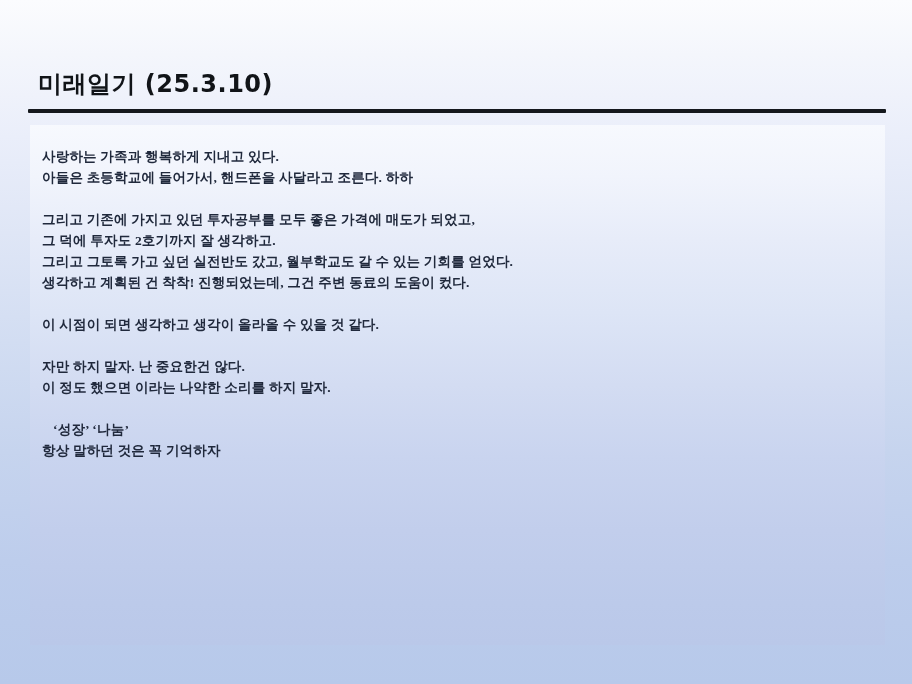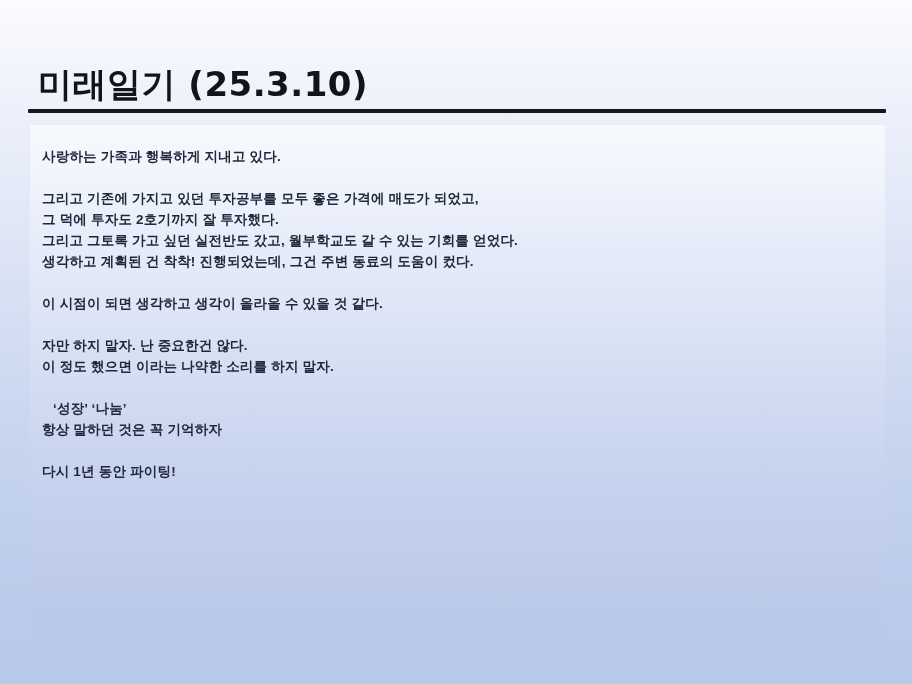--- a/index.html
+++ b/index.html
@@ -35,21 +35,21 @@
     left: 0;
     top: 64px;
     width: 912px;
     height: 50px;
   }
   #page-title {
     position: absolute;
     left: 38px;
     top: 0;
     font-family: "DejaVu Sans", "Liberation Sans", sans-serif;
-    font-size: 34px;
+    font-size: 24px;
     font-weight: 700;
     letter-spacing: 0.5px;
     color: #111418;
     white-space: nowrap;
     line-height: 40px;
   }
   #title-rule {
     position: absolute;
     left: 28px;
     top: 45px;
@@ -80,21 +80,21 @@
   }
 
   #diary-body {
     position: absolute;
     left: 12px;
     top: 21px;
     right: 10px;
   }
 
   .diary-line {
-    font-family: Liberation Sans, sans-serif;
+    font-family: Liberation Serif, serif;
     font-size: 13.5px;
     font-weight: 700;
     color: #20293c;
     line-height: 21px;
     height: 21px;
     white-space: pre;
     letter-spacing: 0.2px;
   }
   .diary-line.blank {
     height: 21px;
@@ -109,31 +109,31 @@
 <div id="slide">
 
   <div id="title-block">
     <div id="page-title">미래일기 (25.3.10)</div>
     <div id="title-rule"></div>
   </div>
 
   <div id="content-panel">
     <div id="diary-body">
         <div class="diary-line">사랑하는 가족과 행복하게 지내고 있다.</div>
+        <div class="diary-line">아들은 초등학교에 들어가서, 핸드폰을 사달라고 조른다. 하하</div>
         <div class="diary-line blank"></div>
         <div class="diary-line">그리고 기존에 가지고 있던 투자공부를 모두 좋은 가격에 매도가 되었고,</div>
-        <div class="diary-line">그 덕에 투자도 2호기까지 잘 투자했다.</div>
+        <div class="diary-line">그 덕에 투자도 2호기까지 잘 생각하고.</div>
         <div class="diary-line">그리고 그토록 가고 싶던 실전반도 갔고, 월부학교도 갈 수 있는 기회를 얻었다.</div>
         <div class="diary-line">생각하고 계획된 건 착착! 진행되었는데, 그건 주변 동료의 도움이 컸다.</div>
         <div class="diary-line blank"></div>
         <div class="diary-line">이 시점이 되면 생각하고 생각이 올라올 수 있을 것 같다.</div>
         <div class="diary-line blank"></div>
         <div class="diary-line">자만 하지 말자. 난 중요한건 않다.</div>
         <div class="diary-line">이 정도 했으면 이라는 나약한 소리를 하지 말자.</div>
         <div class="diary-line blank"></div>
         <div class="diary-line indent">‘성장’ ‘나눔’</div>
         <div class="diary-line">항상 말하던 것은 꼭 기억하자</div>
         <div class="diary-line blank"></div>
-        <div class="diary-line">다시 1년 동안 파이팅!</div>
       </div>
   </div>
 
 </div>
 
 </body></html>

